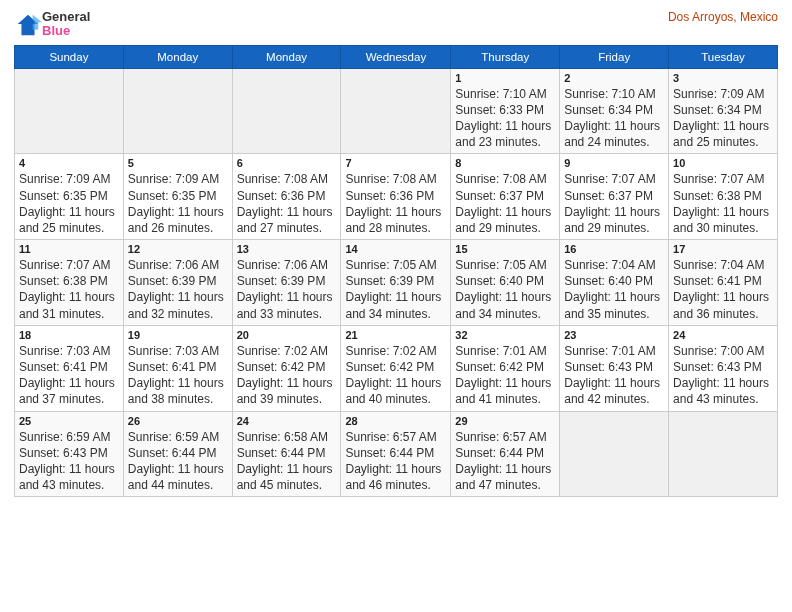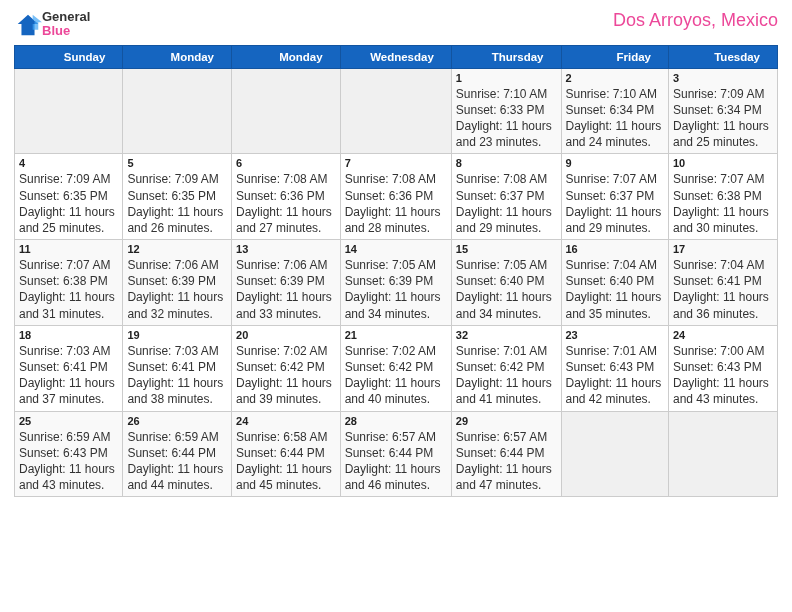--- a/index.html
+++ b/index.html
@@ -41,36 +41,36 @@
     }
     .title-block {
       text-align: right;
     }
     .month-title {
       font-size: 28px;
       font-weight: normal;
       color: #222;
     }
     .location {
-      font-size: 18px;
-      color: #ec4899;
+      font-size: 12px;
+      color: #c2410c;
     }
     .calendar {
       width: 100%;
       border-collapse: collapse;
       border: 1px solid #bbb;
     }
     .calendar th {
       background: #1565c0;
       color: #fff;
       font-size: 11.5px;
-      font-weight: bold;
-      padding: 5px 17px;
+      font-weight: normal;
+      padding: 5px 4px;
       border: 1px solid #1254a0;
-      text-align: right;
+      text-align: center;
     }
     .calendar td {
       vertical-align: top;
       border: 1px solid #ccc;
       padding: 3px 4px;
       width: 113px;
       min-height: 70px;
       font-size: 9.5px;
       color: #222;
       background: #fff;

